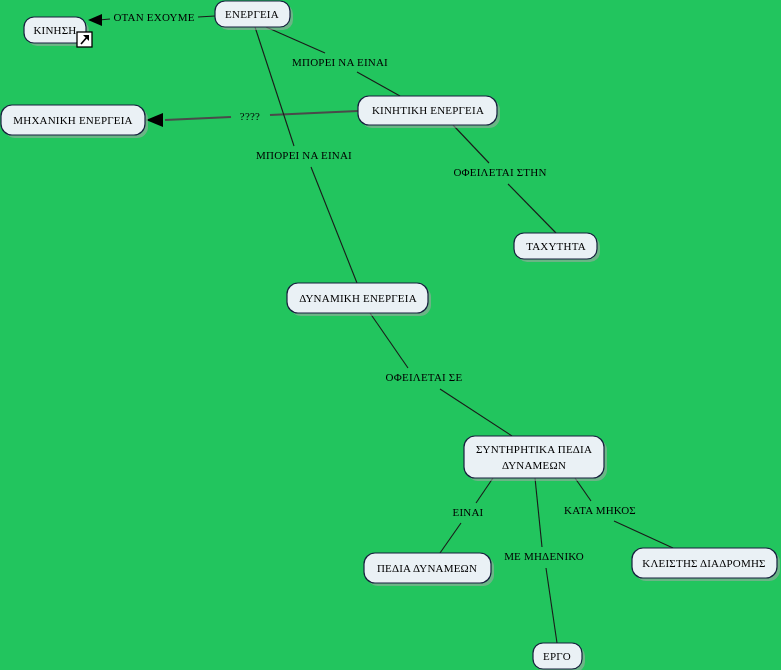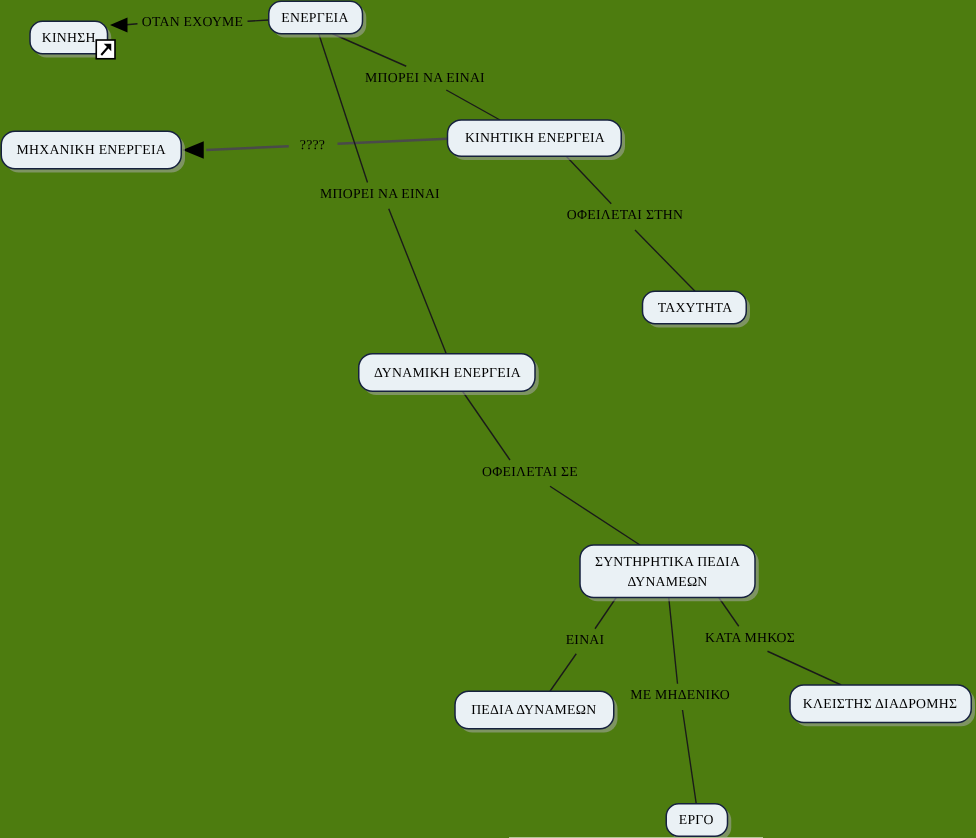--- a/index.html
+++ b/index.html
@@ -11,21 +11,21 @@
   body {
     width: 781px;
     height: 670px;
     font-family: "Liberation Serif", "DejaVu Serif", serif;
     overflow: hidden;
   }
   #cmap-root {
     position: relative;
     width: 781px;
     height: 670px;
-    background: #4d7c0f;
+    background: #22c55e;
   }
   svg.cmap-canvas {
     position: absolute;
     top: 0;
     left: 0;
     width: 781px;
     height: 670px;
   }
   .edge-line {
     stroke: #1a1a1a;

